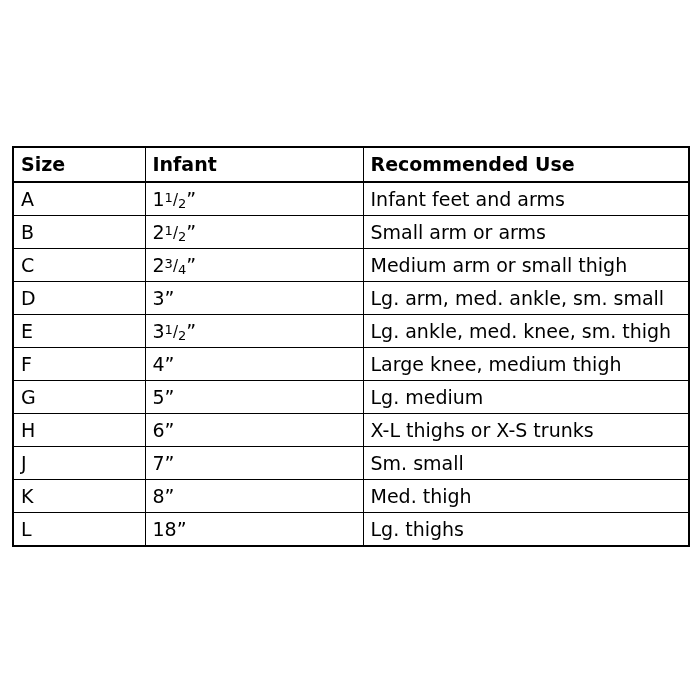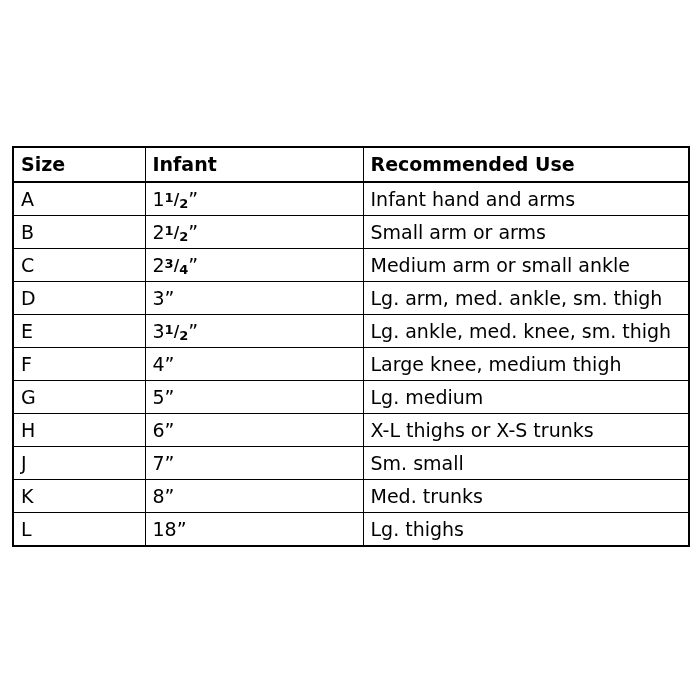--- a/index.html
+++ b/index.html
@@ -68,21 +68,20 @@
     border-right: 2px solid #000000;
   }
   
   .frac {
     display: inline-block;
     position: relative;
     font-size: 13px;
     line-height: 1;
     vertical-align: 1px;
     white-space: nowrap;
-    font-weight: bold;
   }
   .frac .num { position: relative; top: -3px; }
   .frac .sl  { position: relative; font-size: 15px; }
   .frac .den { position: relative; top: 3px; }
   .qt { letter-spacing: 0; }
   .cell-width { font-size: 19px; }
 </style>
 </head>
 <body>
 
@@ -98,36 +97,36 @@
         <tr>
           <th>Size</th>
           <th>Infant</th>
           <th>Recommended Use</th>
         </tr>
       </thead>
       <tbody>
           <tr>
             <td>A</td>
             <td class="cell-width"><span>1</span><span class="frac"><span class="num">1</span><span class="sl">/</span><span class="den">2</span></span><span class="qt">”</span></td>
-            <td>Infant hand and arms</td>
+            <td>Infant feet and arms</td>
           </tr>
           <tr>
             <td>B</td>
             <td class="cell-width"><span>2</span><span class="frac"><span class="num">1</span><span class="sl">/</span><span class="den">2</span></span><span class="qt">”</span></td>
             <td>Small arm or arms</td>
           </tr>
           <tr>
             <td>C</td>
             <td class="cell-width"><span>2</span><span class="frac"><span class="num">3</span><span class="sl">/</span><span class="den">4</span></span><span class="qt">”</span></td>
-            <td>Medium arm or small ankle</td>
+            <td>Medium arm or small thigh</td>
           </tr>
           <tr>
             <td>D</td>
             <td class="cell-width"><span>3</span><span class="qt">”</span></td>
-            <td>Lg. arm, med. ankle, sm. thigh</td>
+            <td>Lg. arm, med. ankle, sm. small</td>
           </tr>
           <tr>
             <td>E</td>
             <td class="cell-width"><span>3</span><span class="frac"><span class="num">1</span><span class="sl">/</span><span class="den">2</span></span><span class="qt">”</span></td>
             <td>Lg. ankle, med. knee, sm. thigh</td>
           </tr>
           <tr>
             <td>F</td>
             <td class="cell-width"><span>4</span><span class="qt">”</span></td>
             <td>Large knee, medium thigh</td>
@@ -143,21 +142,21 @@
             <td>X-L thighs or X-S trunks</td>
           </tr>
           <tr>
             <td>J</td>
             <td class="cell-width"><span>7</span><span class="qt">”</span></td>
             <td>Sm. small</td>
           </tr>
           <tr>
             <td>K</td>
             <td class="cell-width"><span>8</span><span class="qt">”</span></td>
-            <td>Med. trunks</td>
+            <td>Med. thigh</td>
           </tr>
           <tr>
             <td>L</td>
             <td class="cell-width"><span>18</span><span class="qt">”</span></td>
             <td>Lg. thighs</td>
           </tr>
         </tbody>
     </table>
   </div>
 </div>

